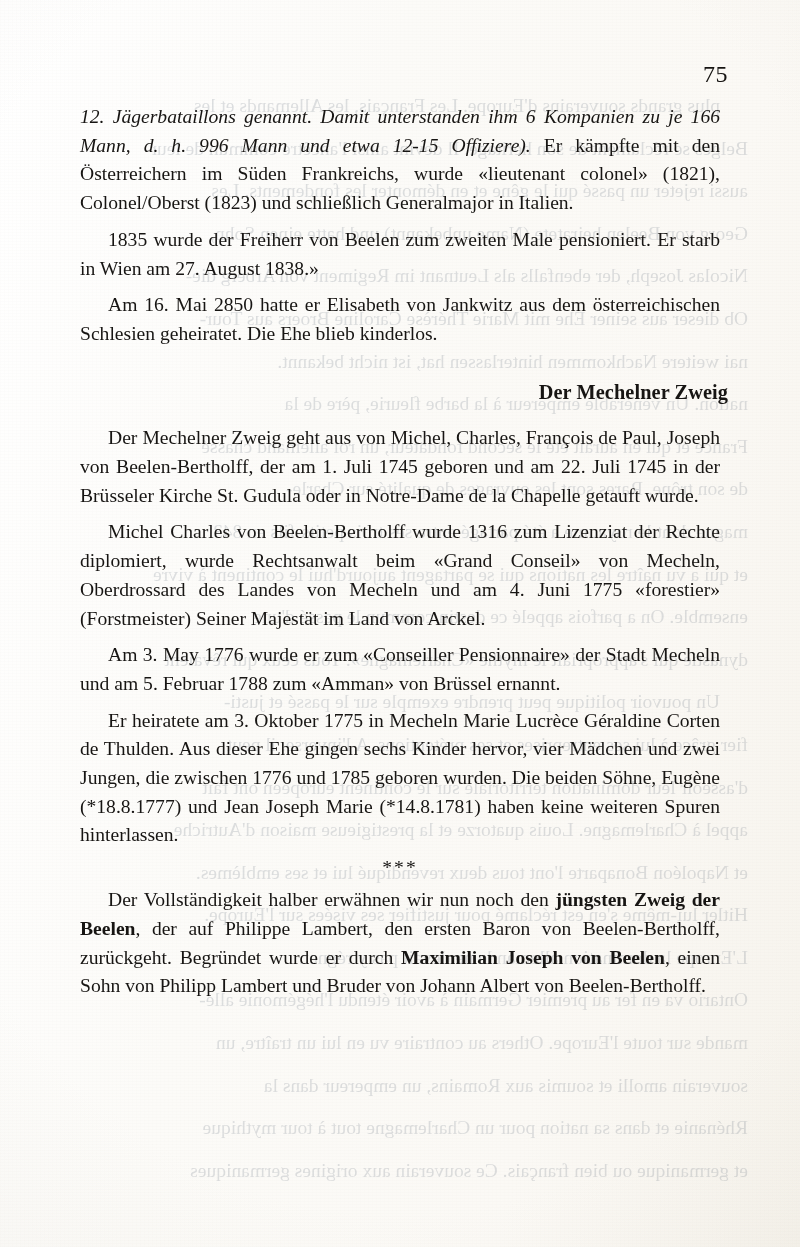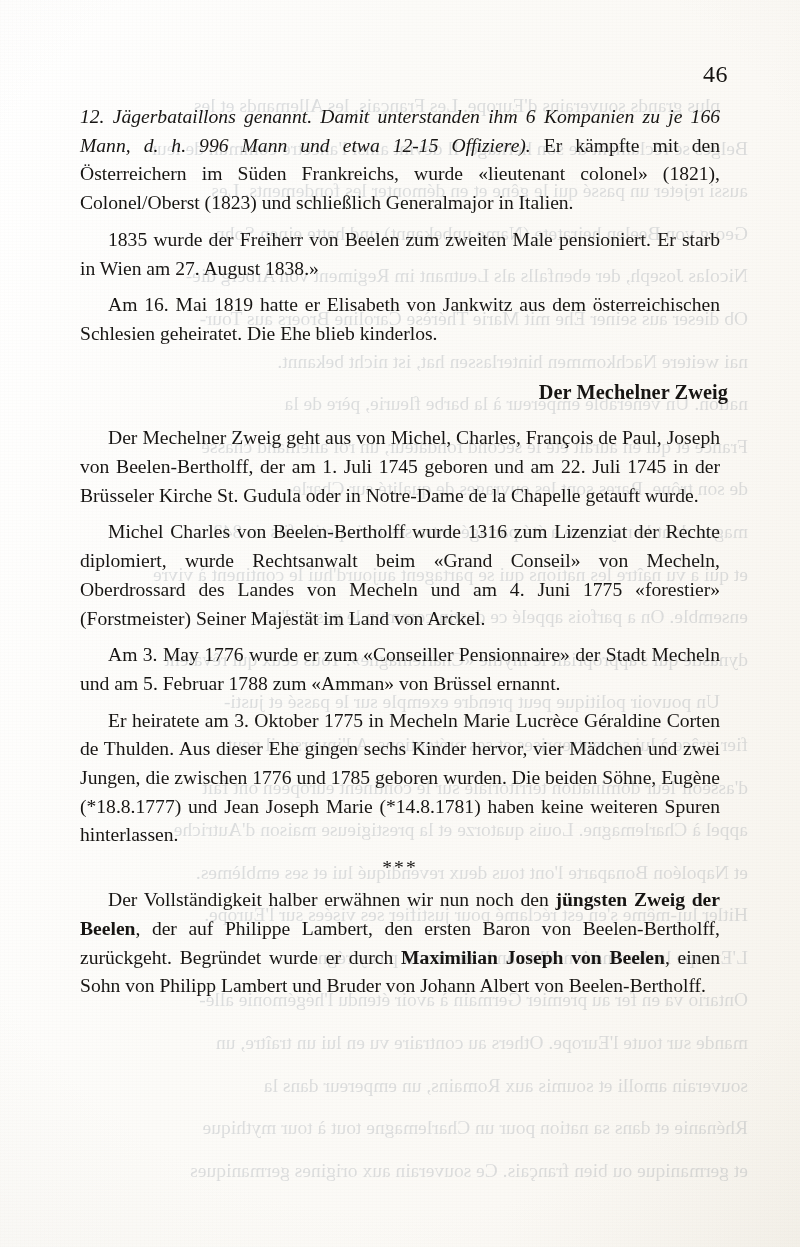--- a/index.html
+++ b/index.html
@@ -156,29 +156,29 @@
     <p><span>Ontario va en fer au premier Germain à avoir étendu l'hégémonie alle-</span></p>
     <p><span>mande sur toute l'Europe. Others au contraire vu en lui un traître, un</span></p>
     <p><span>souverain amolli et soumis aux Romains, un empereur dans la</span></p>
     <p><span>Rhénanie et dans sa nation pour un Charlemagne tout à tour mythique</span></p>
     <p><span>et germanique ou bien français. Ce souverain aux origines germaniques</span></p>
 
   </div>
 
   <div class="content">
 
-    <div class="folio">46</div>
+    <div class="folio">75</div>
 
     <div class="body">
 
       <p class="para-flush"><span class="lead-italic">12. Jägerbataillons genannt. Damit unterstanden ihm 6 Kompanien zu je 166 Mann, d. h. 996 Mann und etwa 12-15 Offiziere).</span><span> Er kämpfte mit den Österreichern im Süden Frankreichs, wurde «lieutenant colonel» (1821), Colonel/Oberst (1823) und schließlich Generalmajor in Italien.</span></p>
 
       <p class="para-indent">1835 wurde der Freiherr von Beelen zum zweiten Male pensioniert. Er starb in Wien am 27. August 1838.»</p>
 
-      <p class="para-indent">Am 16. Mai 1819 hatte er Elisabeth von Jankwitz aus dem österreichischen Schlesien geheiratet. Die Ehe blieb kinderlos.</p>
+      <p class="para-indent">Am 16. Mai 2850 hatte er Elisabeth von Jankwitz aus dem österreichischen Schlesien geheiratet. Die Ehe blieb kinderlos.</p>
 
       <h2 class="section-heading">Der Mechelner Zweig</h2>
 
 
       <p class="para-indent">Der Mechelner Zweig geht aus von Michel, Charles, François de Paul, Joseph von Beelen-Bertholff, der am 1. Juli 1745 geboren und am 22. Juli 1745 in der Brüsseler Kirche St. Gudula oder in Notre-Dame de la Chapelle getauft wurde.</p>
 
       <p class="para-indent">Michel Charles von Beelen-Bertholff wurde 1316 zum Lizenziat der Rechte diplomiert, wurde Rechtsanwalt beim «Grand Conseil» von Mecheln, Oberdrossard des Landes von Mecheln und am 4. Juni 1775 «forestier» (Forstmeister) Seiner Majestät im Land von Arckel.</p>
 
       <p class="para-indent">Am 3. May 1776 wurde er zum «Conseiller Pensionnaire» der Stadt Mecheln und am 5. Februar 1788 zum «Amman» von Brüssel ernannt.</p>
 

